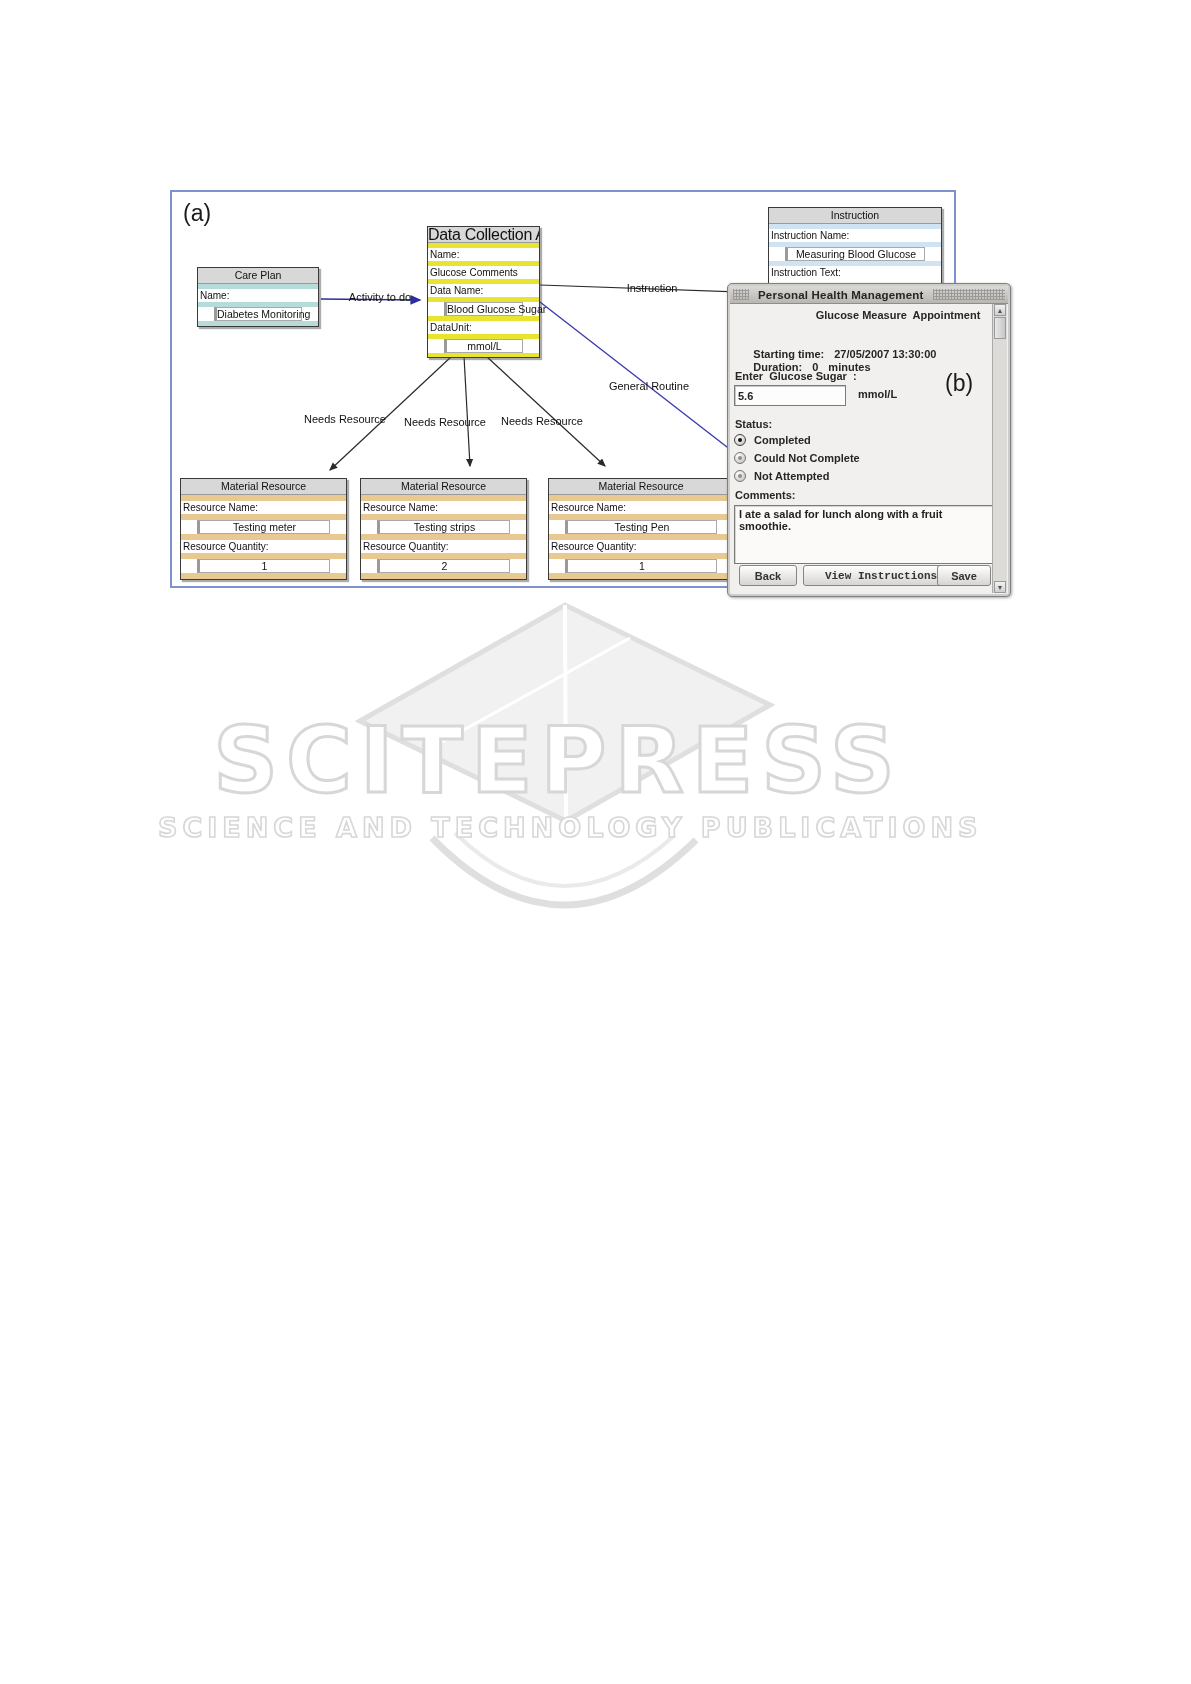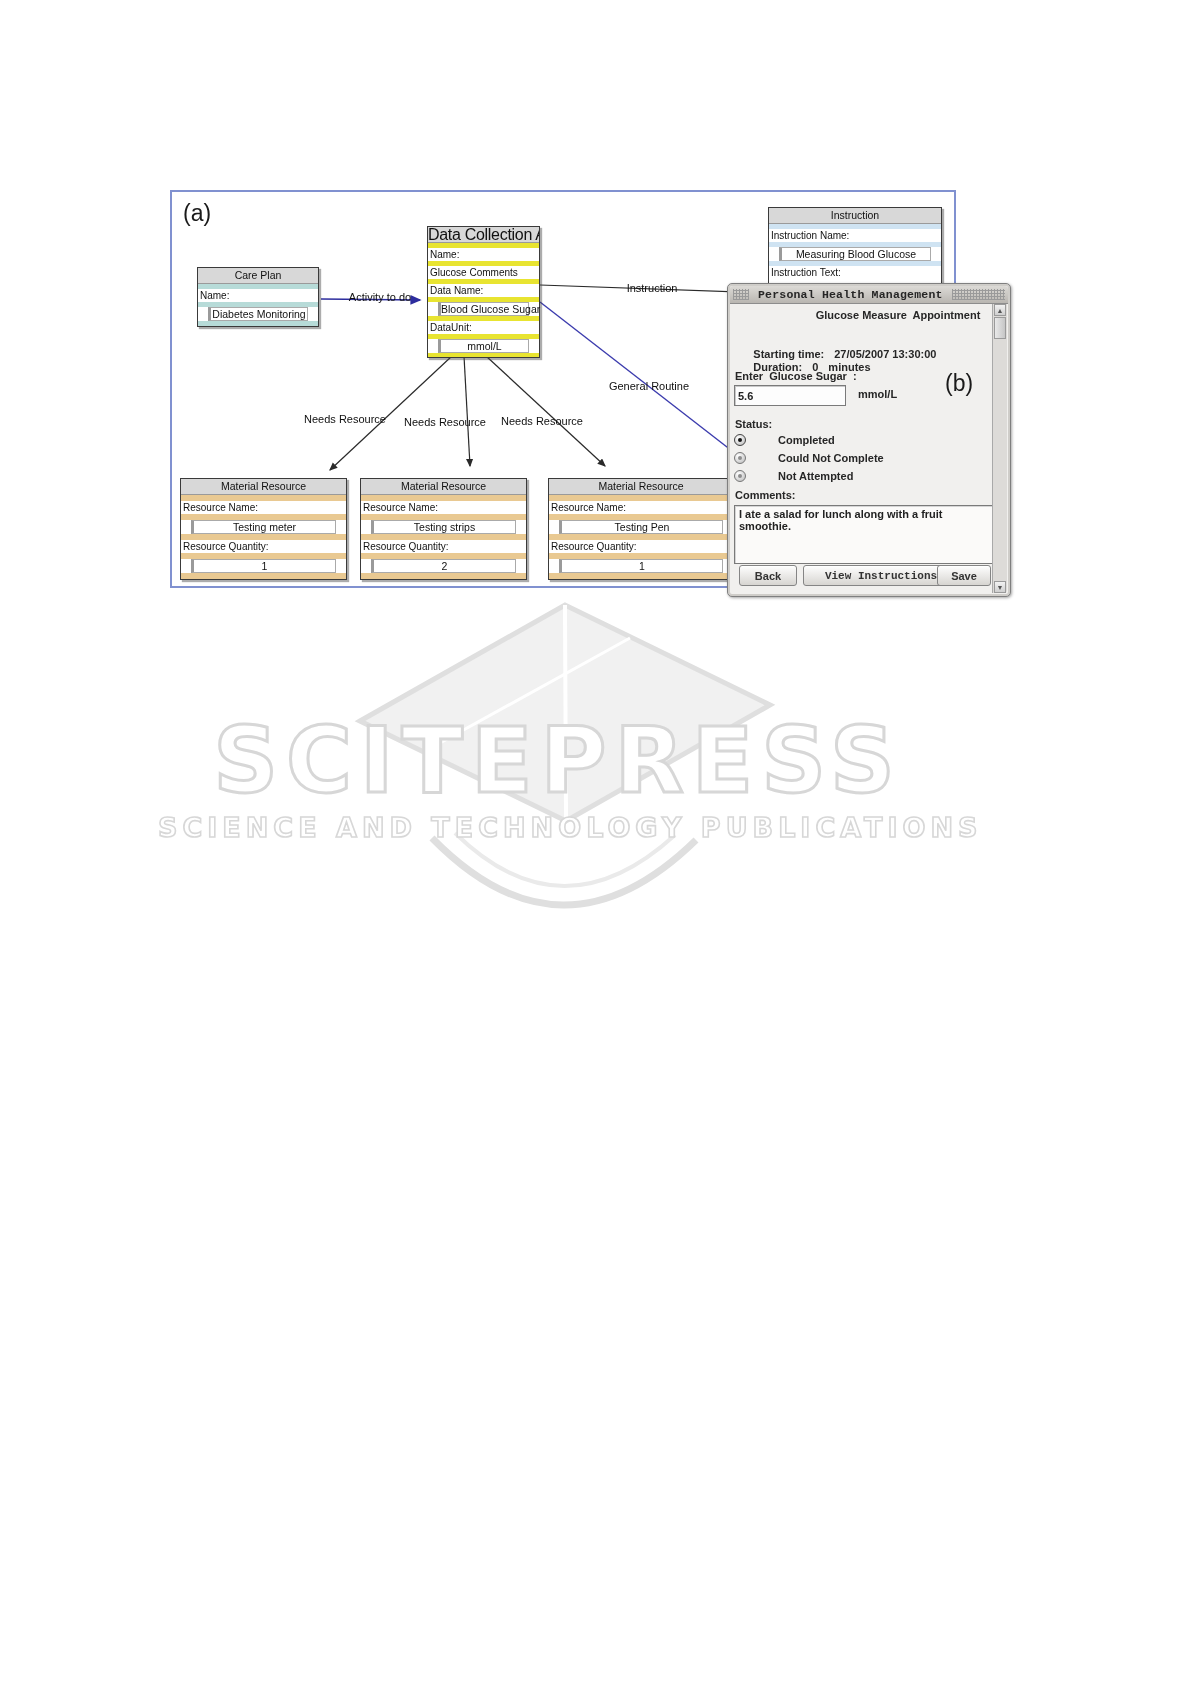--- a/index.html
+++ b/index.html
@@ -17,21 +17,21 @@
   .ebox { position:absolute; background:#fff; border:1px solid #3a3a3a;
           box-shadow:2px 2px 1px rgba(70,70,70,.45); z-index:3; box-sizing:border-box; }
   .ebox .hdr { text-align:center; background:#d8d8d8; font-size:10.5px; height:15px; line-height:15px;
                border-bottom:1px solid #9a9a9a; white-space:nowrap; overflow:hidden; }
   .ebox .stripe { height:5px; }
   .cp  .stripe { background:#b7dbd8; }
   .dca .stripe { background:#e8e431; }
   .ins .stripe { background:#cfe3f2; }
   .mat .stripe { background:#e9c992; height:6px; }
   .ebox .lrow { height:13px; line-height:13px; padding-left:2px; font-size:10px; background:#fff; white-space:nowrap; }
-  .ebox .vrow { height:14px; line-height:12px; text-align:center; font-size:10.5px; margin:0 10px;
+  .ebox .vrow { height:14px; line-height:12px; text-align:center; font-size:10.5px; margin:0 16px;
                 border:1px solid #aaa; border-left:3px solid #9a9a9a; background:#fff; box-sizing:border-box; white-space:nowrap; }
   .dca .hdr { font-size:16px; letter-spacing:-0.3px; }
 
   #box-careplan { left:197px; top:267px; width:122px; }
   #box-dca      { left:427px; top:226px; width:113px; }
   #box-instruction { left:768px; top:207px; width:174px; }
   #mat-1 { left:180px; top:478px; width:167px; }
   #mat-2 { left:360px; top:478px; width:167px; }
   #mat-3 { left:548px; top:478px; width:186px; }
 
@@ -52,29 +52,29 @@
          box-shadow:inset 0 0 0 2px #cfcdc9, 1px 1px 3px rgba(0,0,0,.35);
          font-size:11px; font-weight:bold; color:#262626; box-sizing:border-box; }
   .phm-titlebar { position:absolute; left:2px; top:2px; right:2px; height:17px;
                   background:linear-gradient(#dcdad6,#b9b6b1); border-bottom:1px solid #8d8d8d;
                   border-radius:3px 3px 0 0; display:flex; align-items:center; }
   .grip { height:11px; margin:0 3px;
           background-image:repeating-linear-gradient(90deg,#9a9a9a 0 1px,transparent 1px 3px),
                            repeating-linear-gradient(0deg,#9a9a9a 0 1px,transparent 1px 3px); }
   .grip-l { width:16px; }
   .grip-r { flex:1; }
-  .phm-title { font-size:11.5px; letter-spacing:.2px; padding:0 6px; white-space:nowrap;font-family:Liberation Mono, monospace; }
+  .phm-title { font-size:11.5px; letter-spacing:.2px; padding:0 6px; white-space:nowrap; }
   .phm-item { position:absolute; left:7px; white-space:pre; }
   .phm-heading { top:25px; left:0; width:262px; text-align:center;padding-left:39px; }
   .gap-lg { display:inline-block; width:10px; }
   .phm-input { position:absolute; left:6px; top:101px; width:104px; height:17px;
                border:1px solid #7a7a7a; box-shadow:inset 1px 1px 0 #c9c9c9; background:#fdfdfd;
                font:bold 11px "Liberation Sans", sans-serif; padding:1px 3px; color:#222; }
   .phm-unit { position:absolute; left:130px; top:104px; }
-  .radio-row { position:absolute; left:6px; display:flex; align-items:flex-start;gap:24px; }
+  .radio-row { position:absolute; left:6px; display:flex; align-items:flex-start; }
   .radio { width:12px; height:12px; border-radius:50%; border:1px solid #777; margin-right:8px;
            background:radial-gradient(circle at 35% 30%, #ffffff, #b9b9b9); position:relative; box-sizing:border-box; }
   .radio::after { content:""; position:absolute; left:3px; top:3px; width:4px; height:4px; border-radius:50%; background:#8d8d8d; }
   .radio.selected { border-color:#444; }
   .radio.selected::after { background:#141414; }
   .phm-comments { position:absolute; left:6px; top:221px; width:250px; height:53px; resize:none;
                   border:1px solid #7a7a7a; background:#fbfaf9; box-shadow:inset 1px 1px 0 #d5d5d5;
                   font:bold 11px "Liberation Sans", sans-serif; color:#222; padding:2px 4px; overflow:hidden; }
   .phm-btn { position:absolute; top:281px; height:21px; border:1px solid #858585; border-radius:3px;
              background:linear-gradient(#fefefe,#d7d5d1); box-shadow:inset 0 1px 0 #fff;

